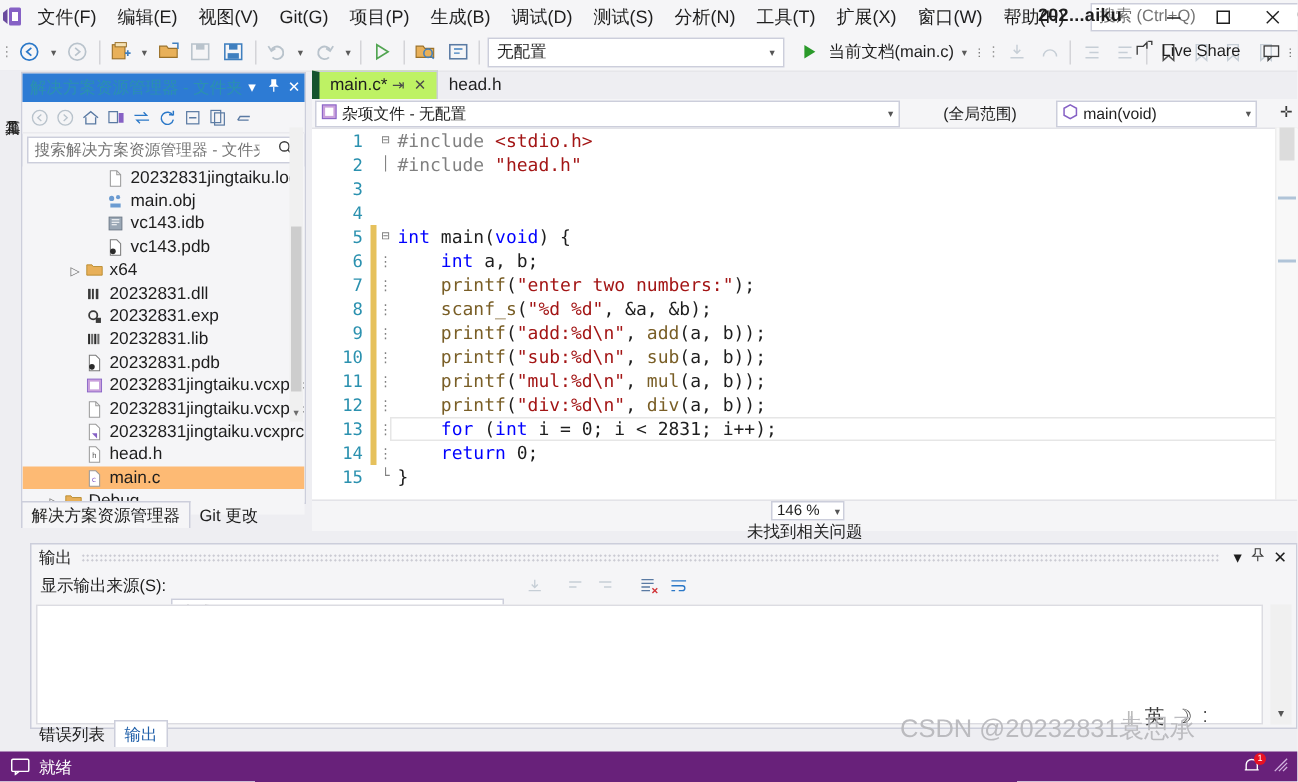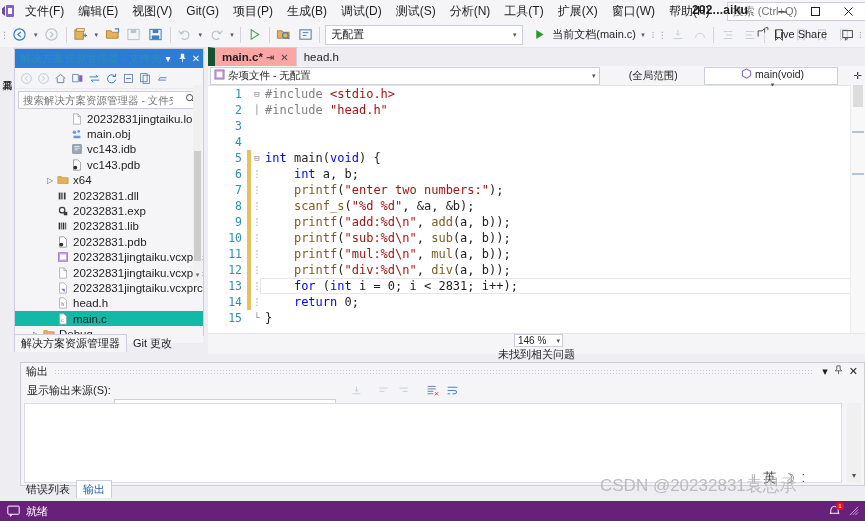--- a/index.html
+++ b/index.html
@@ -84,21 +84,21 @@
     align-items:center;position:relative;
   }
   .se-search input{
     border:0;outline:none;background:transparent;font-size:10.5px;color:#5a5a5a;
     width:150px;padding-left:4px;font-family:inherit;
   }
   .tree{
     position:relative;height:232px;overflow:hidden;background:#f5f5f7;font-size:11.5px;
   }
   .trow{height:15.4px;display:flex;align-items:center;white-space:nowrap;padding-left:2px;}
-  .trow.sel{background:#14b8a6;align-items:center;}
+  .trow.sel{background:#fdba74;align-items:center;}
   .tarrow{width:10px;text-align:center;color:#6d6d6d;font-size:8px;flex:0 0 10px;}
   .ticon{width:15px;display:flex;align-items:center;justify-content:center;flex:0 0 15px;}
   .tlabel{padding-left:3px;color:#1e1e1e;}
   .tscroll{
     position:absolute;right:1px;top:36px;width:9px;height:196px;background:#f0f0f0;
   }
   .tscroll .thumb{position:absolute;left:1px;top:66px;width:7px;height:110px;background:#cdcdcd;}
   .tscroll .up,.tscroll .dn{position:absolute;left:0;width:9px;height:10px;color:#6d6d6d;font-size:7px;text-align:center;} .tscroll .dn{bottom:0;}
 
   .se-tabs{
@@ -110,21 +110,21 @@
 
   
   .editor-area{
     position:absolute;left:208px;top:48px;width:657px;height:306px;background:#fff;
   }
   .tabstrip{height:18px;display:flex;align-items:flex-end;background:#eeeef2;}
   .etab{
     height:18px;display:flex;align-items:center;font-size:11.5px;padding:0 4px 0 7px;
     color:#1e1e1e;
   }
-  .etab.active{background:#fca5a5;border-top:1px solid #cccedb;border-left:7px solid #14532d;border-right:1px solid #cccedb;font-weight:bold;}
+  .etab.active{background:#bef264;border-top:1px solid #cccedb;border-left:5px solid #14532d;border-right:1px solid #cccedb;}
   .etab .pin,.etab .x{padding:0 3px;color:#4a4a4a;font-size:10px;}
   .navbar{
     height:19px;background:#f5f5f7;display:flex;align-items:center;gap:14px;
     border-bottom:1px solid #e3e3e8;padding:0 2px;
   }
   .nv{
     height:16px;background:#fff;border:1px solid #cccedb;display:flex;align-items:center;
     font-size:10.5px;padding-left:3px;color:#1e1e1e;justify-content:space-between;
   }
   .nv .arw{font-size:7px;color:#555;padding:0 3px;}
@@ -684,21 +684,21 @@
                 <rect x="3" y="3" width="6" height="6" fill="#fff"></rect>
               </svg>
           </span>
           <span>杂项文件 - 无配置</span>
         </span>
         <span class="arw">▾</span>
       </div>
       <div class="nv" style="width:80px;justify-content:center;border:0;background:transparent;">
         <span>(全局范围)</span>
       </div>
-      <div class="nv" style="width:140px;flex-direction:column;">
+      <div class="nv" style="width:140px;">
         <span style="display:flex;align-items:center;gap:3px;">
           <span>
             <svg width="11" height="11" viewBox="0 0 12 12">
                 <path d="M6 1 L10.5 3.5 V8.5 L6 11 L1.5 8.5 V3.5 Z" fill="none" stroke="#8661c5" stroke-width="1.1"></path>
               </svg>
           </span>
           <span>main(void)</span>
         </span>
         <span class="arw">▾</span>
       </div>

